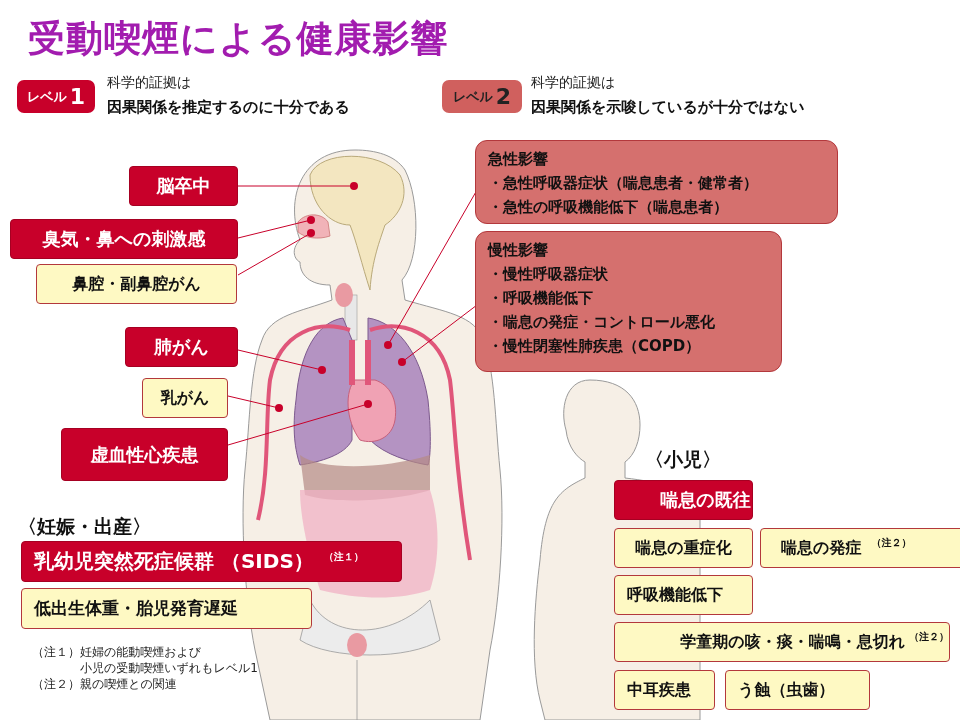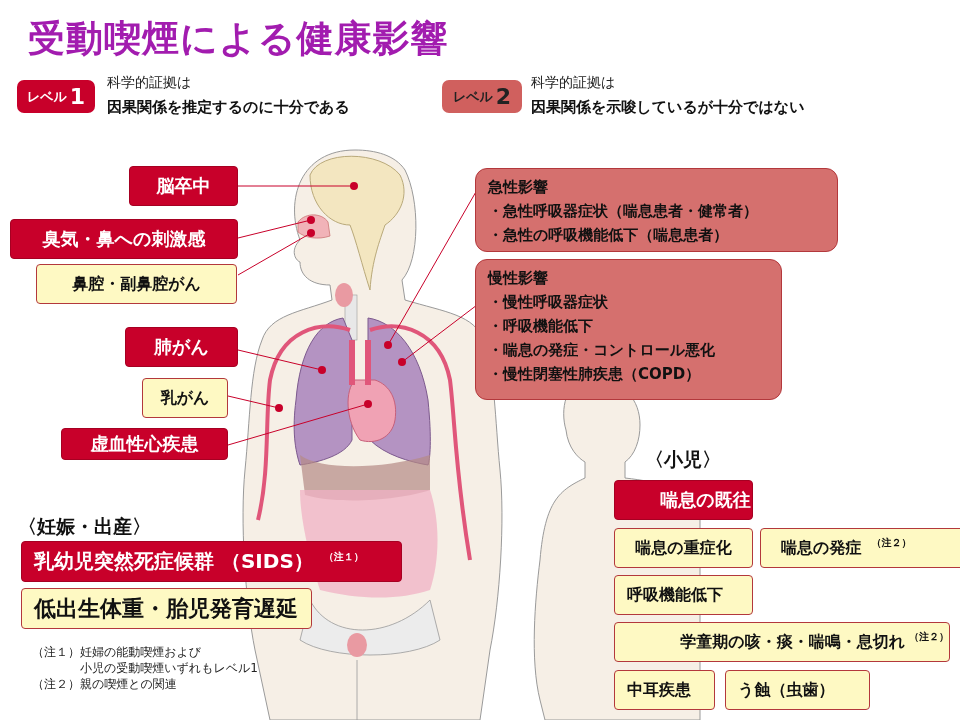--- a/index.html
+++ b/index.html
@@ -13,21 +13,21 @@
   .lvl-badge .s { font-size:13px; }
   .lvl-badge .n { font-size:22px; margin-left:3px; }
   .lvl-line1 { font-size:14px; color:#222; }
   .lvl-line2 { font-size:15px; font-weight:bold; color:#111; }
   .box { border-radius:4px; display:flex; align-items:center; font-weight:bold; box-sizing:border-box; white-space:nowrap; }
   .l1 { background:#c8002a; color:#fff; border:1px solid #a60022; }
   .l2 { background:#fef9c3; color:#111; border:1px solid #b3383c; }
   .center { justify-content:center; }
   .big { font-size:18px; }
   .med { font-size:16px; }
-  .panel { border-radius:12px; background:#d5706e; border:1px solid #b3383c; box-sizing:border-box; padding:6px 12px; font-weight:bold; color:#111; font-size:15px; line-height:24px;margin-top:28px; }
+  .panel { border-radius:12px; background:#d5706e; border:1px solid #b3383c; box-sizing:border-box; padding:6px 12px; font-weight:bold; color:#111; font-size:15px; line-height:24px; }
   .note-sup { font-size:10px; font-weight:bold; margin-left:10px; position:relative; top:-5px; }
   .section { font-size:19px; font-weight:bold; color:#111; }
   .notes { font-size:12px; color:#222; line-height:16px; }
   svg.fig { position:absolute; left:0; top:0; }
 </style>
 </head>
 <body>
 
 <svg class="fig" width="960" height="720">
 
@@ -98,41 +98,41 @@
     <span class="n">2</span>
 </div>
 <div class="abs lvl-line1" style="left:531px;top:74px;">科学的証拠は</div>
 <div class="abs lvl-line2" style="left:531px;top:98px;">因果関係を示唆しているが十分ではない</div>
 
 <div class="abs box l1 center big" style="left:129px;top:166px;width:109px;height:40px;">脳卒中</div>
 <div class="abs box l1 center big" style="left:10px;top:219px;width:228px;height:40px;">臭気・鼻への刺激感</div>
 <div class="abs box l2 center med" style="left:36px;top:264px;width:201px;height:40px;">鼻腔・副鼻腔がん</div>
 <div class="abs box l1 center big" style="left:125px;top:327px;width:113px;height:40px;">肺がん</div>
 <div class="abs box l2 center med" style="left:142px;top:378px;width:86px;height:40px;">乳がん</div>
-<div class="abs box l1 center big" style="left:61px;top:428px;width:167px;height:32px;">虚血性心疾患</div>
+<div class="abs box l1 center big" style="left:61px;top:428px;width:167px;height:53px;">虚血性心疾患</div>
 
 <div class="abs panel" style="left:475px;top:140px;width:363px;height:84px;">
   <div>急性影響</div>
   <div>・急性呼吸器症状（喘息患者・健常者）</div>
   <div>・急性の呼吸機能低下（喘息患者）</div>
 </div>
 <div class="abs panel" style="left:475px;top:231px;width:307px;height:141px;">
   <div>慢性影響</div>
   <div>・慢性呼吸器症状</div>
   <div>・呼吸機能低下</div>
   <div>・喘息の発症・コントロール悪化</div>
   <div>・慢性閉塞性肺疾患（COPD）</div>
 </div>
 
 <div class="abs section" style="left:18px;top:514px;">〈妊娠・出産〉</div>
 <div class="abs box l1" style="left:21px;top:541px;width:381px;height:41px;padding-left:12px;font-size:20px;">
   <span>乳幼児突然死症候群 （SIDS）</span>
     <span class="note-sup">（注１）</span>
 </div>
-<div class="abs box l2" style="left:21px;top:588px;width:291px;height:41px;padding-left:12px;font-size:22px;">低出生体重・胎児発育遅延</div>
+<div class="abs box l2" style="left:21px;top:588px;width:291px;height:41px;padding-left:12px;font-size:17px;">低出生体重・胎児発育遅延</div>
 
 <div class="abs notes" style="left:32px;top:644px;">
   <div>（注１）妊婦の能動喫煙および</div>
   <div>　　　　小児の受動喫煙いずれもレベル1</div>
   <div>（注２）親の喫煙との関連</div>
 </div>
 
 <div class="abs section" style="left:645px;top:447px;">〈小児〉</div>
 <div class="abs box l1 center big" style="left:614px;top:480px;width:139px;height:40px;padding-left:44px;">喘息の既往</div>
 <div class="abs box l2 center med" style="left:614px;top:528px;width:139px;height:40px;">喘息の重症化</div>

